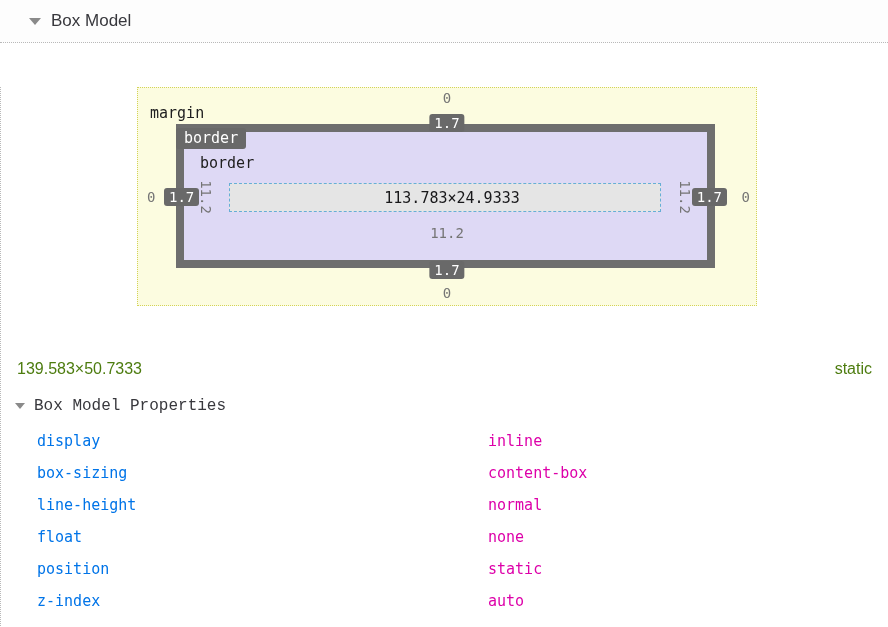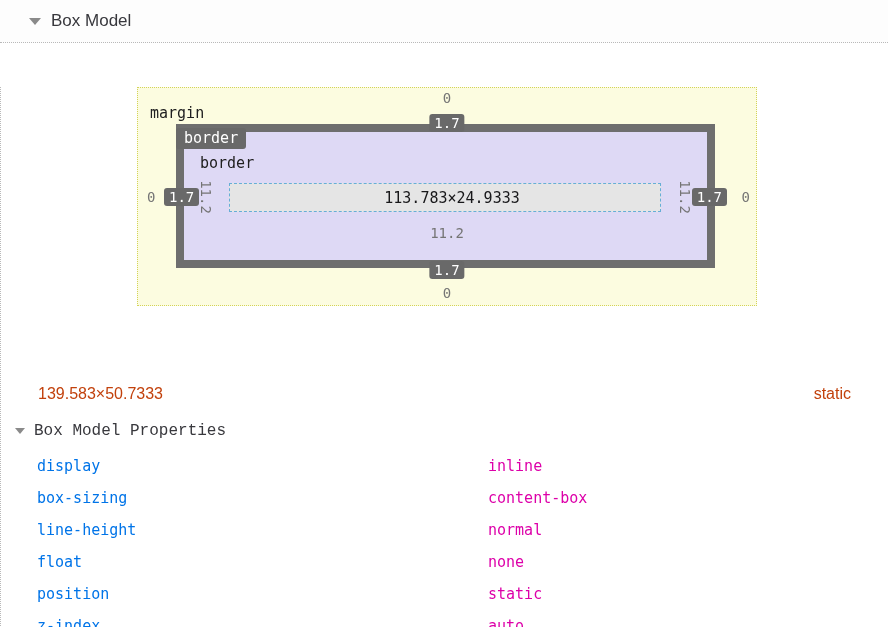--- a/index.html
+++ b/index.html
@@ -56,23 +56,23 @@
   }
   .val-badge {
     background: #696969; color: #ffffff; border-radius: 3px;
     padding: 1px 5px; z-index: 4; display: inline-block;
   }
   .badge-center { position: absolute; left: 50%; transform: translateX(-50%); }
   .badge-side   { position: absolute; top: 50%; transform: translateY(-50%); }
 
   
   .bm-summary {
-    margin-top: 79px; padding: 0 37px;
+    margin-top: 54px; padding: 0 16px;
     display: flex; justify-content: space-between; align-items: center;
-    font-size: 16px; color: #c2410c;
+    font-size: 16px; color: #4d7c0f;
   }
 
   
   .props-header {
     margin-top: 16px; padding-left: 14px; height: 24px;
     display: flex; align-items: center; cursor: default;
   }
   .props-header .twisty { border-left-width: 5px; border-right-width: 5px; border-top-width: 6px; margin-right: 9px; }
   .props-title { font-size: 16px; color: #38383d; font-family: Liberation Mono, monospace; }
   .props-list { margin-top: 7px; }

